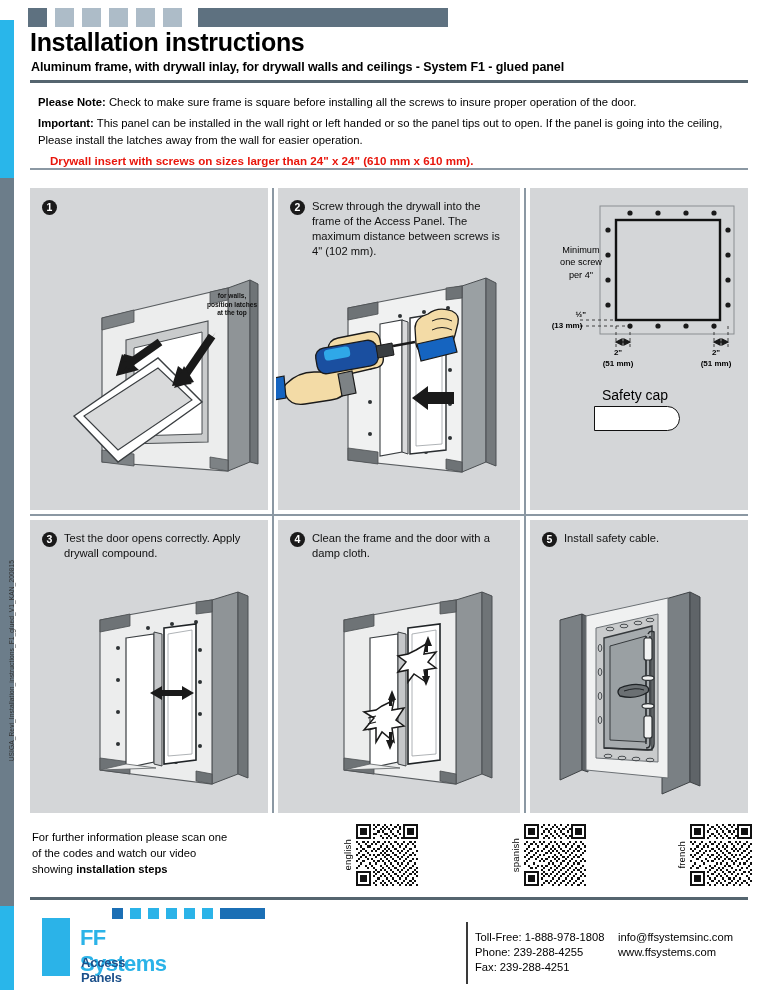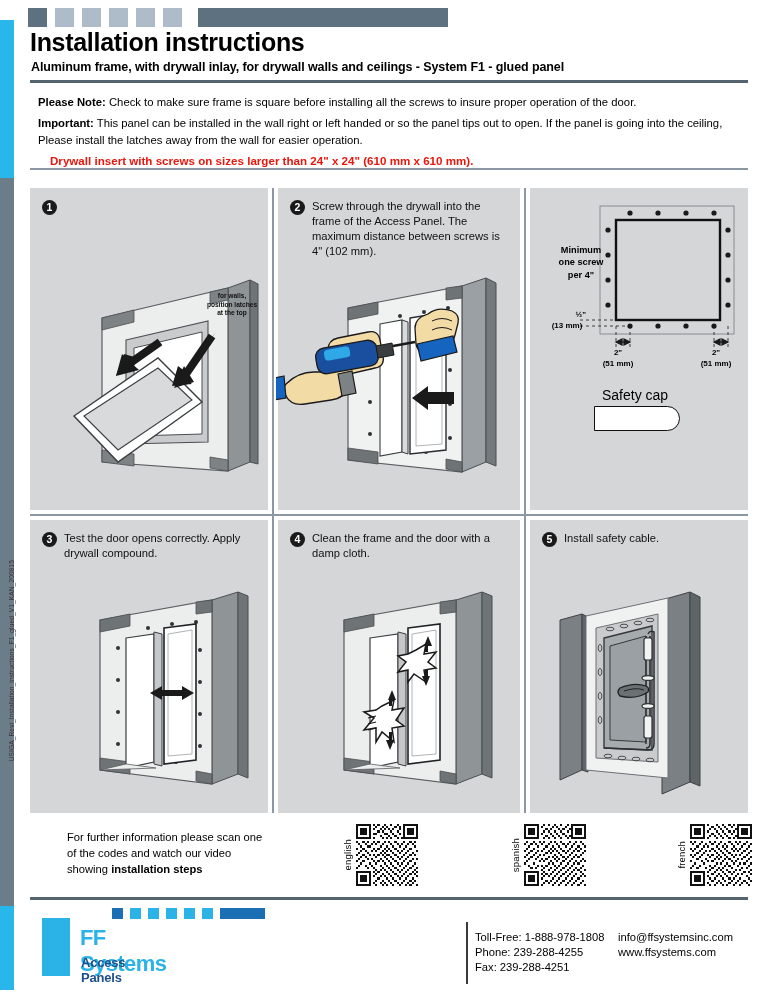--- a/index.html
+++ b/index.html
@@ -55,31 +55,31 @@
     display: flex; align-items: center; justify-content: center; line-height: 1;
     margin-top: 1px;
   }
   .step-text { font-size: 11.2px; line-height: 1.35; color: #111; }
 
   
   .ill { position: absolute; }
   .callout { position: absolute; font-size: 6.6px; line-height: 1.3; color: #111; text-align: center; font-weight: bold; }
 
   
-  .dia-label { position: absolute; font-size: 9.2px; font-weight: bold; line-height: 1.35; text-align: center; }
+  .dia-label { position: absolute; font-size: 9.2px; font-weight: normal; line-height: 1.35; text-align: center; }
   .dia-dim { position: absolute; font-size: 8px; font-weight: bold; text-align: center; line-height: 1.25; }
   .safety-cap-label { position: absolute; font-size: 14px; font-weight: normal; text-align: center; }
   .safety-cap-shape {
     position: absolute; background: #fff; border: 1.4px solid #111;
     border-radius: 0 26px 26px 0;
   }
 
   
   .qr-strip { position: absolute; left: 30px; top: 818px; width: 718px; height: 78px; }
-  .qr-text { position: absolute; left: 2px; top: 12px; font-size: 11.2px; line-height: 1.42; margin-left: 35px; }
+  .qr-text { position: absolute; left: 2px; top: 12px; font-size: 11.2px; line-height: 1.42; }
   .qr-text b { font-weight: bold; }
   .qr-item { position: absolute; top: 6px; display: flex; align-items: center; gap: 3px; }
   .qr-lang {
     writing-mode: vertical-rl; transform: rotate(180deg);
     font-size: 9.5px; letter-spacing: 0.2px;
   }
   .qr-img { width: 62px; height: 62px; }
   .rule-3 { left: 30px; top: 897px; width: 718px; height: 2.5px; background: #55656f; }
 
   

